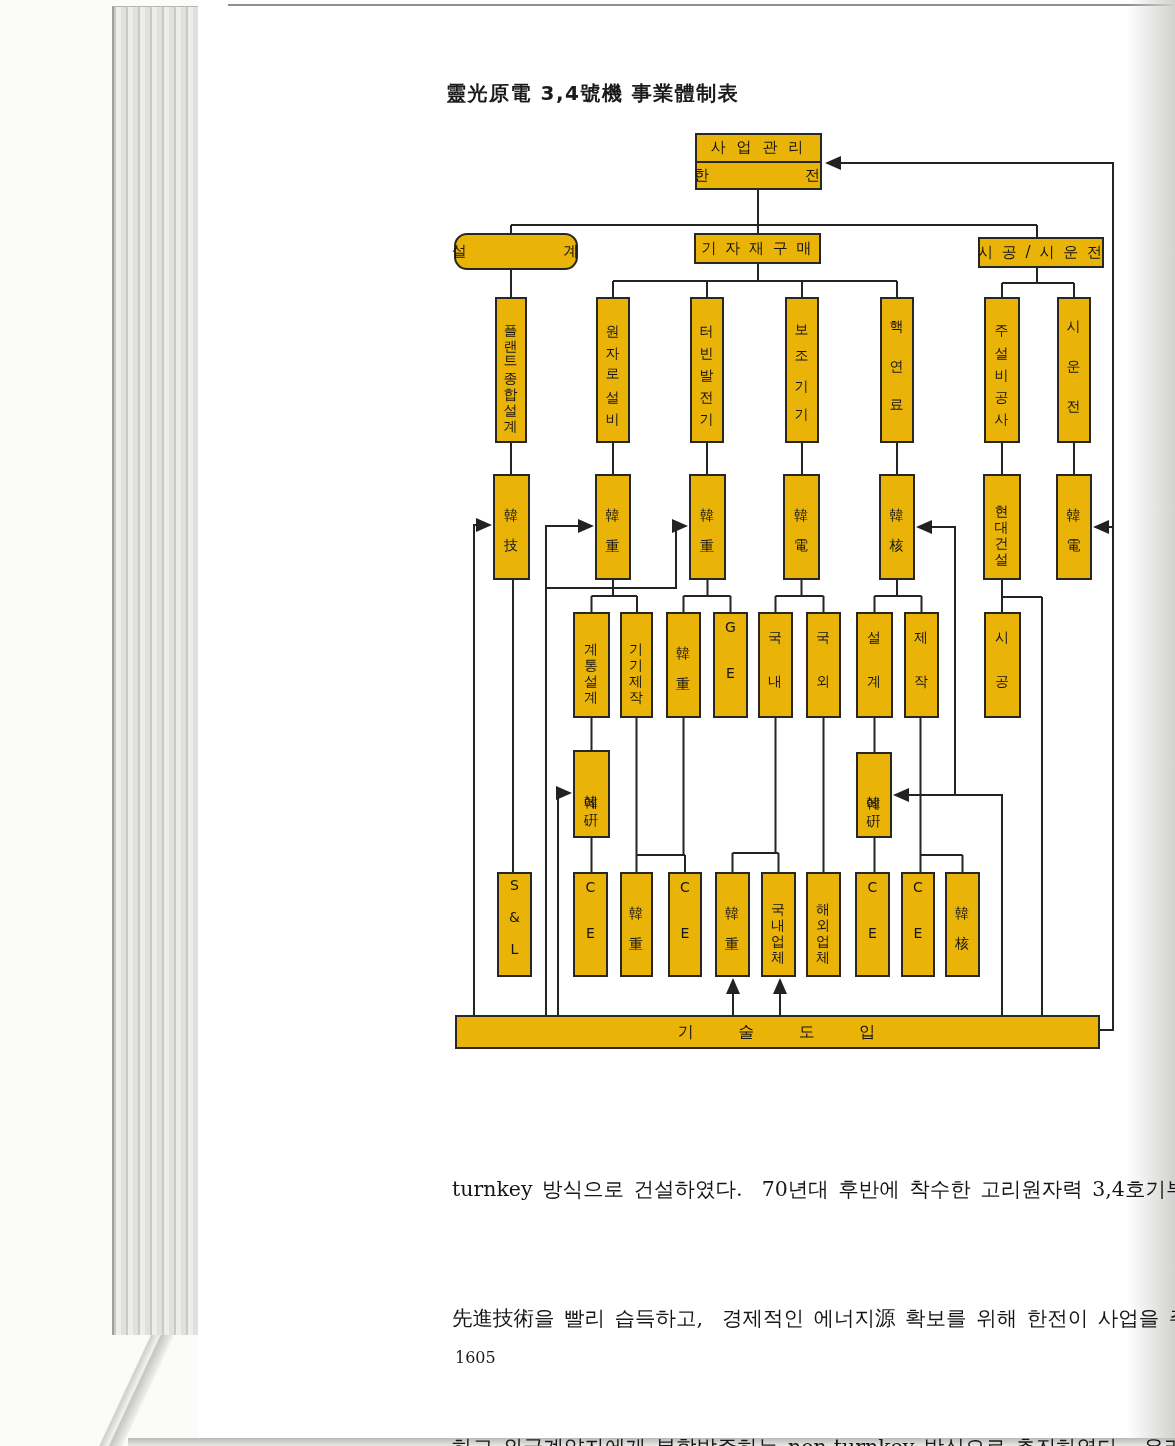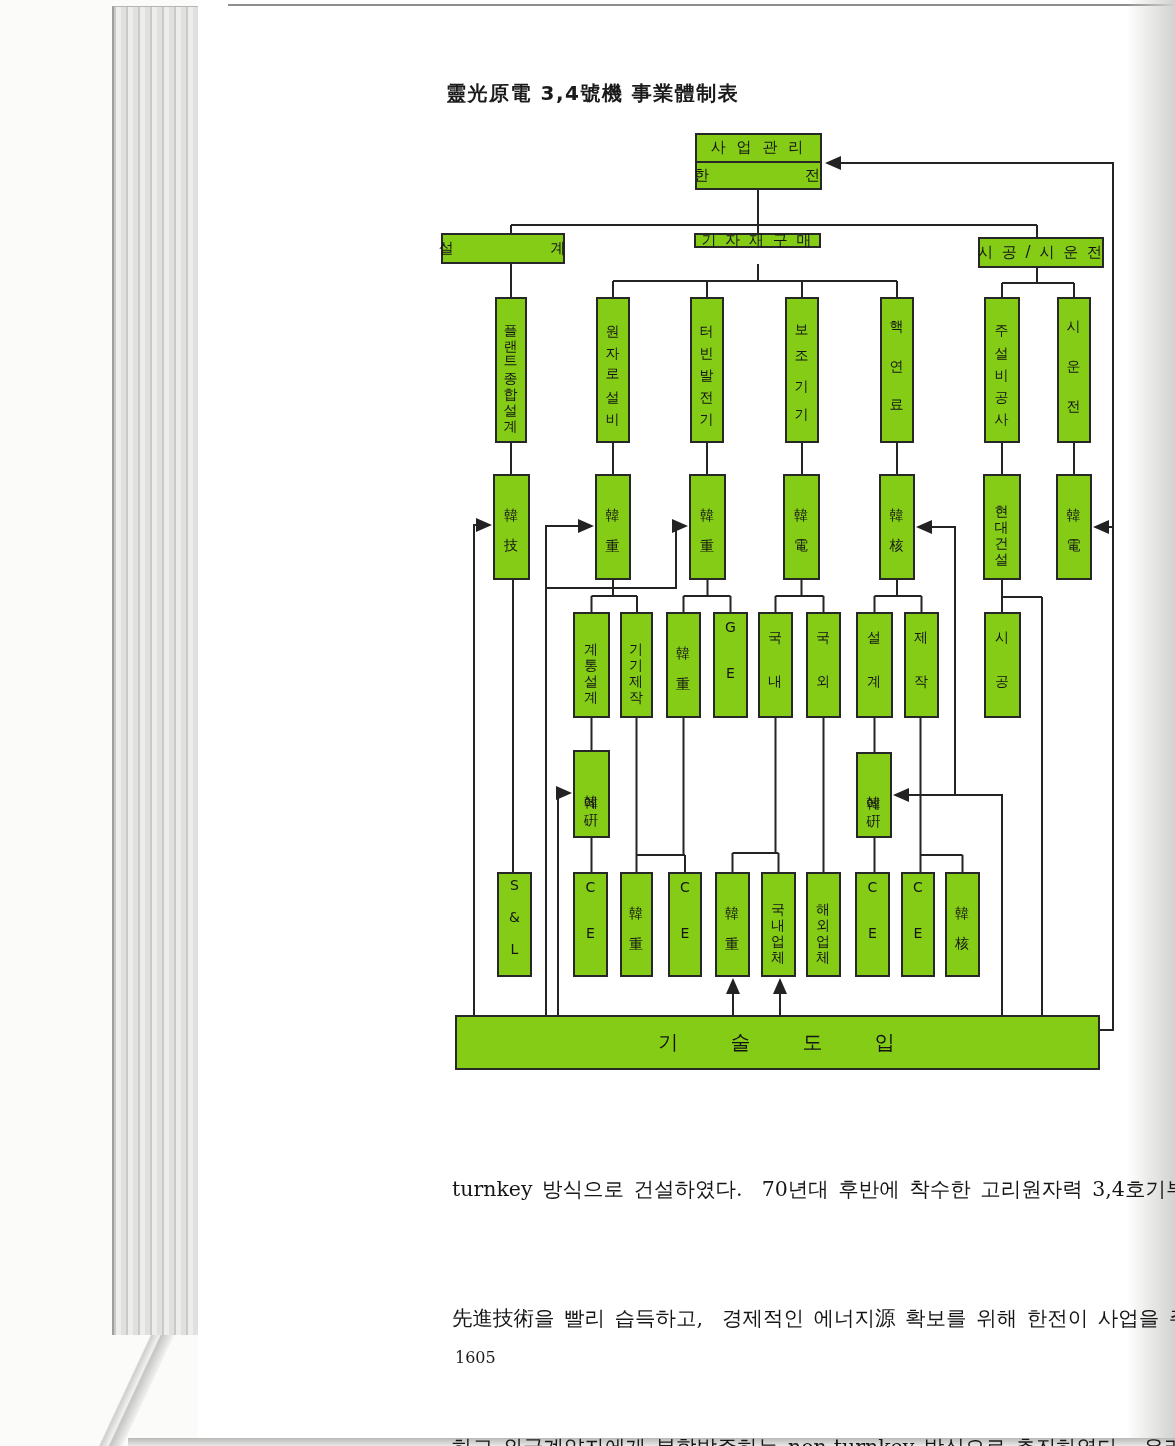--- a/index.html
+++ b/index.html
@@ -17,21 +17,21 @@
   .top-line{position:absolute;left:228px;top:4px;width:947px;height:2px;background:#8f8f8d;}
   .right-shade{position:absolute;right:0;top:0;width:48px;height:1438px;
      background:linear-gradient(90deg,rgba(255,255,255,0),#d2d2d0);}
   .bottom-edge{position:absolute;left:128px;top:1438px;width:1047px;height:8px;
      background:linear-gradient(#b9b9b7,#e8e8e6);}
 
   .doc-title{position:absolute;left:446px;top:80px;font-size:20px;font-weight:bold;
      letter-spacing:1.5px;font-family:"DejaVu Sans",sans-serif;}
 
   
-  .box{position:absolute;border:2px solid #272727;background:#84cc16;box-sizing:border-box;
+  .box{position:absolute;border:2px solid #272727;background:#eab308;box-sizing:border-box;
      display:flex;align-items:center;justify-content:center;color:#141414;}
   .v{writing-mode:vertical-lr;text-orientation:upright;font-size:14px;line-height:1;}
   .h{font-size:15px;white-space:pre;letter-spacing:2px;}
   .ls1{letter-spacing:2px;}.ls2{letter-spacing:8px;}.ls3{letter-spacing:14px;}
   .ls4{letter-spacing:26px;}.ls5{letter-spacing:30px;}.ls6{letter-spacing:16px;}
   .split{flex-direction:column;align-items:stretch;justify-content:stretch;padding:0;}
   .split .row{flex:1;display:flex;align-items:center;justify-content:center;
      font-size:15px;white-space:pre;letter-spacing:3px;}
   .split .row:first-child{border-bottom:2px solid #272727;}
   svg.wires{position:absolute;left:0;top:0;pointer-events:none;}
@@ -90,22 +90,22 @@
       <path d="M733 1015 V980" marker-end="url(#arw)"></path>
       <path d="M780 1015 V980" marker-end="url(#arw)"></path>
     </g>
   </svg>
 
   <div class="box split" style="left:695px;top:133px;width:127px;height:57px;">
     <div class="row">사 업 관 리</div>
     <div class="row">한            전</div>
   </div>
 
-  <div class="box h" style="left:441px;top:233px;width:124px;height:31px;">설              계</div>
-  <div class="box h" style="left:694px;top:233px;width:127px;height:15px;">기 자 재 구 매</div>
+  <div class="box h" style="left:454px;top:233px;width:124px;height:37px;border-radius:13px;">설              계</div>
+  <div class="box h" style="left:694px;top:233px;width:127px;height:31px;">기 자 재 구 매</div>
   <div class="box h" style="left:978px;top:237px;width:126px;height:31px;">시 공 / 시 운 전</div>
 
   <div class="box v ls1" style="left:495px;top:297px;width:32px;height:146px;">플랜트종합설계</div>
   <div class="box v ls2" style="left:596px;top:297px;width:34px;height:146px;">원자로설비</div>
   <div class="box v ls2" style="left:690px;top:297px;width:34px;height:146px;">터빈발전기</div>
   <div class="box v ls3" style="left:785px;top:297px;width:34px;height:146px;">보조기기</div>
   <div class="box v ls4" style="left:880px;top:297px;width:34px;height:146px;">핵연료</div>
   <div class="box v ls2" style="left:984px;top:297px;width:36px;height:146px;">주설비공사</div>
   <div class="box v ls4" style="left:1057px;top:297px;width:34px;height:146px;">시운전</div>
 
@@ -134,21 +134,21 @@
   <div class="box v ls5" style="left:573px;top:872px;width:35px;height:105px;">CE</div>
   <div class="box v ls5" style="left:620px;top:872px;width:33px;height:105px;">韓重</div>
   <div class="box v ls5" style="left:668px;top:872px;width:34px;height:105px;">CE</div>
   <div class="box v ls5" style="left:715px;top:872px;width:35px;height:105px;">韓重</div>
   <div class="box v ls1" style="left:761px;top:872px;width:35px;height:105px;">국내업체</div>
   <div class="box v ls1" style="left:806px;top:872px;width:35px;height:105px;">해외업체</div>
   <div class="box v ls5" style="left:855px;top:872px;width:35px;height:105px;">CE</div>
   <div class="box v ls5" style="left:901px;top:872px;width:34px;height:105px;">CE</div>
   <div class="box v ls5" style="left:945px;top:872px;width:35px;height:105px;">韓核</div>
 
-  <div class="box h" style="left:455px;top:1015px;width:645px;height:55px;font-size:20px;">기      술      도      입</div>
+  <div class="box h" style="left:455px;top:1015px;width:645px;height:34px;font-size:16px;">기      술      도      입</div>
 
   <div class="para">
     <div>turnkey 방식으로 건설하였다.  70년대 후반에 착수한 고리원자력 3,4호기부터는</div>
     <div>先進技術을 빨리 습득하고,  경제적인 에너지源 확보를 위해 한전이 사업을 주도</div>
     <div>하고 외국계약자에게 분할발주하는 non-turnkey 방식으로 추진하였다.  우리나라</div>
     
     
     
     
   </div>

